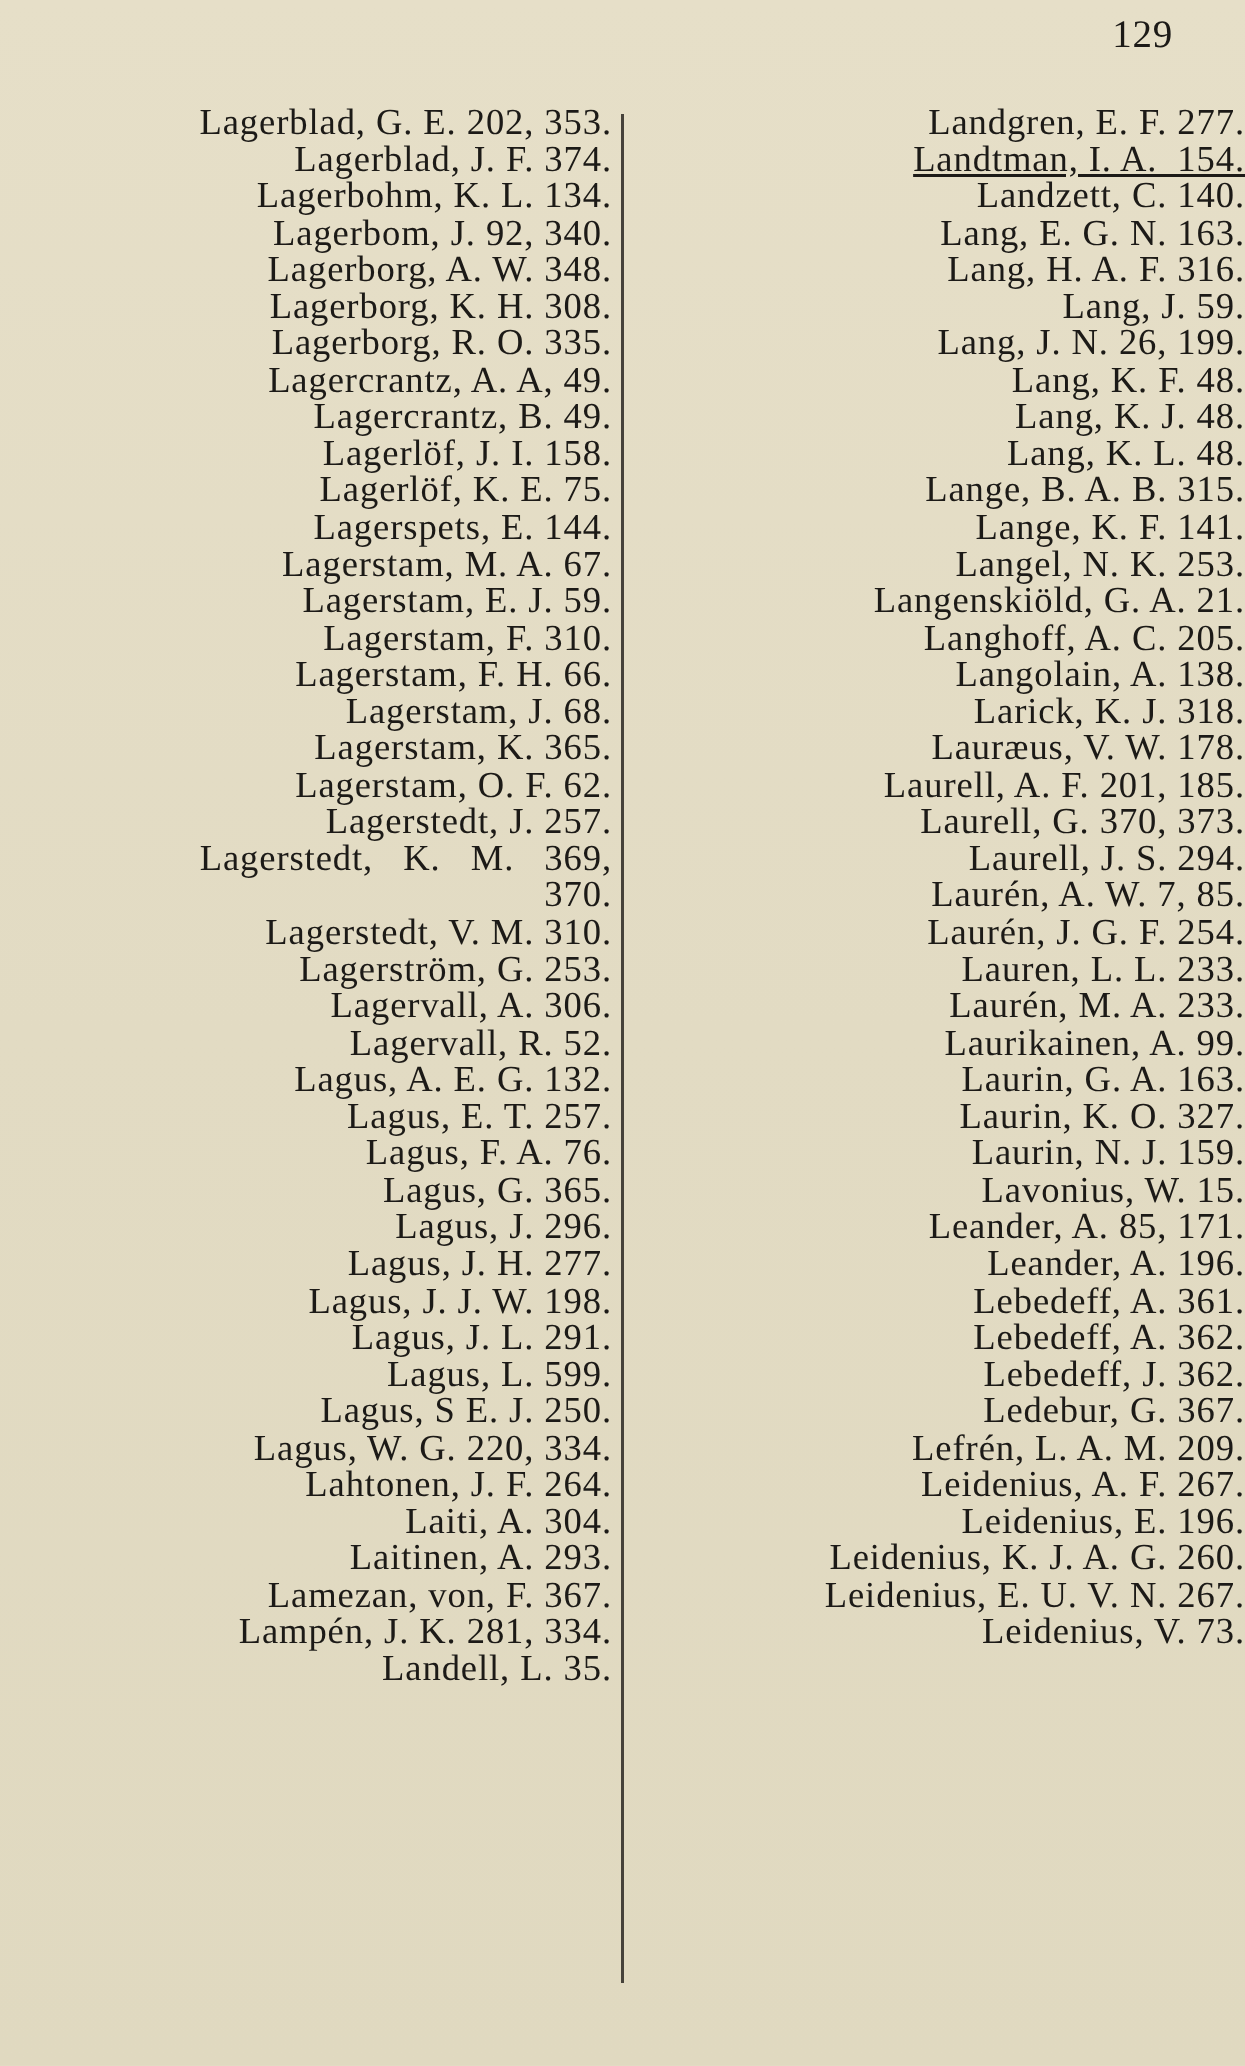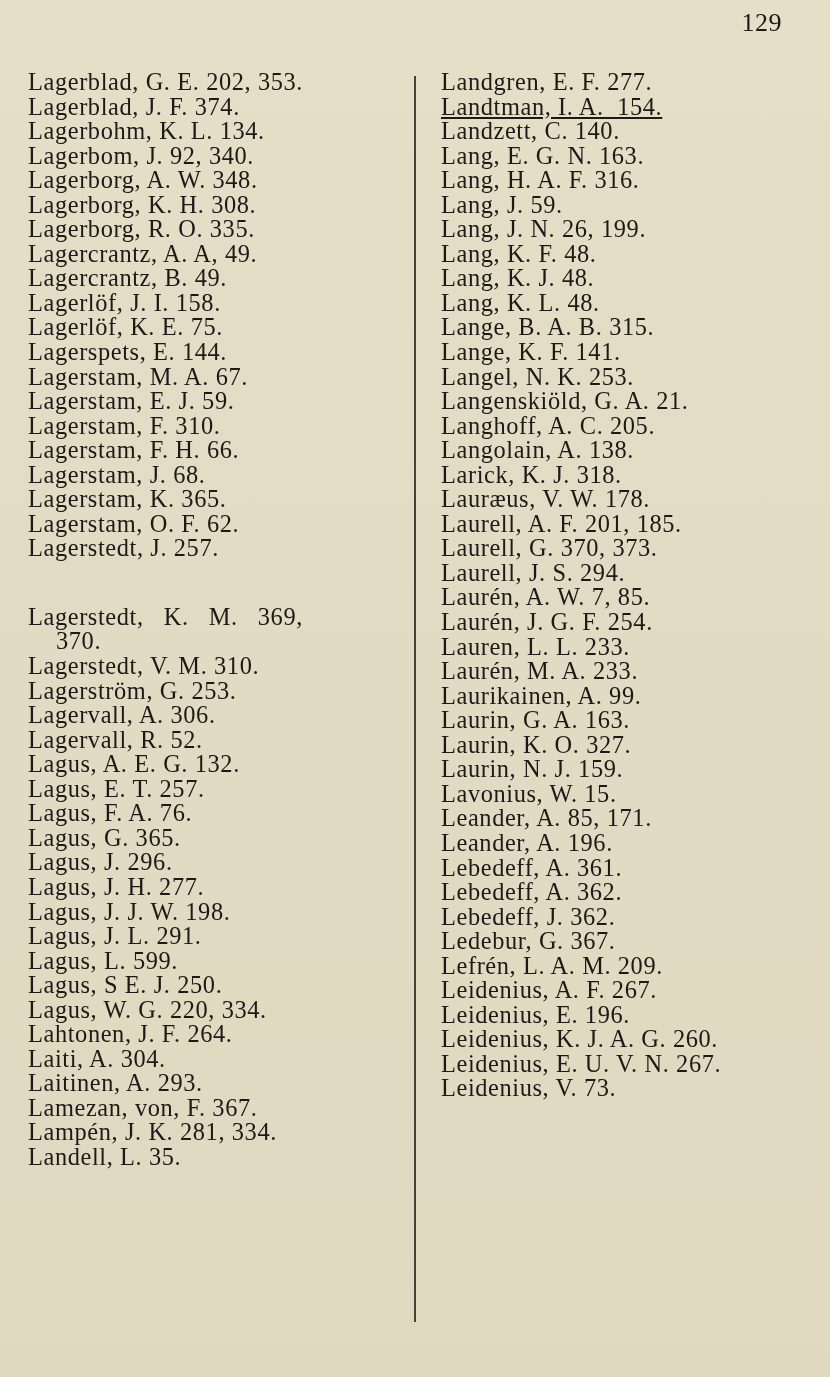--- a/index.html
+++ b/index.html
@@ -13,20 +13,21 @@
     position: relative;
     overflow: hidden;
     font-family: "Liberation Serif", "DejaVu Serif", serif;
     color: #1c1a17;
   }
   .page {
     position: absolute;
     left: 0; top: 0;
     width: 830px; height: 1377px;
     background: linear-gradient(180deg, #e6dfc8 0%, #e2dbc3 50%, #e0d9c0 100%);
+    text-align: right;
   }
   .page-number {
     position: absolute;
     top: 8px;
     right: 48px;
     font-size: 26px;
     font-weight: normal;
     letter-spacing: 0.5px;
   }
   .column {
@@ -75,21 +76,21 @@
     <span class="entry">Lagerlöf, K. E. 75.</span>
     <span class="entry">Lagerspets, E. 144.</span>
     <span class="entry">Lagerstam, M. A. 67.</span>
     <span class="entry">Lagerstam, E. J. 59.</span>
     <span class="entry">Lagerstam, F. 310.</span>
     <span class="entry">Lagerstam, F. H. 66.</span>
     <span class="entry">Lagerstam, J. 68.</span>
     <span class="entry">Lagerstam, K. 365.</span>
     <span class="entry">Lagerstam, O. F. 62.</span>
     <span class="entry">Lagerstedt, J. 257.</span>
-    <span class="entry" style="white-space:pre;margin-top:44px;">Lagerstedt,   K.   M.   369,</span>
+    <span class="entry" style="white-space:pre;">Lagerstedt,   K.   M.   369,</span>
     <span class="entry cont">370.</span>
     <span class="entry">Lagerstedt, V. M. 310.</span>
     <span class="entry">Lagerström, G. 253.</span>
     <span class="entry">Lagervall, A. 306.</span>
     <span class="entry">Lagervall, R. 52.</span>
     <span class="entry">Lagus, A. E. G. 132.</span>
     <span class="entry">Lagus, E. T. 257.</span>
     <span class="entry">Lagus, F. A. 76.</span>
     <span class="entry">Lagus, G. 365.</span>
     <span class="entry">Lagus, J. 296.</span>

